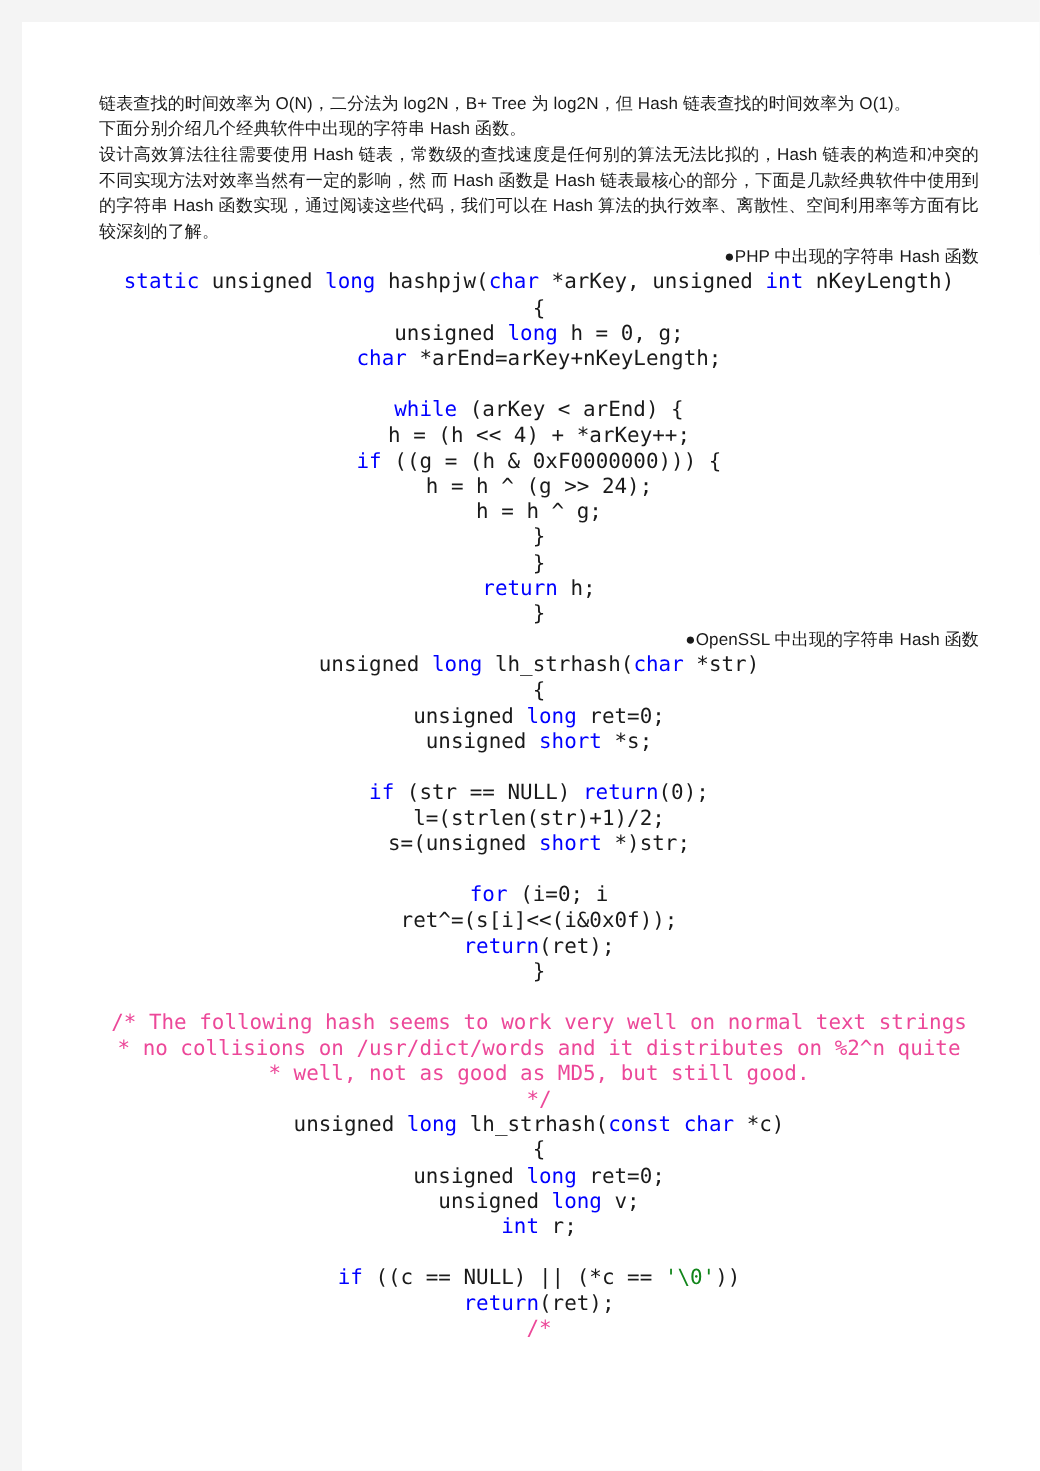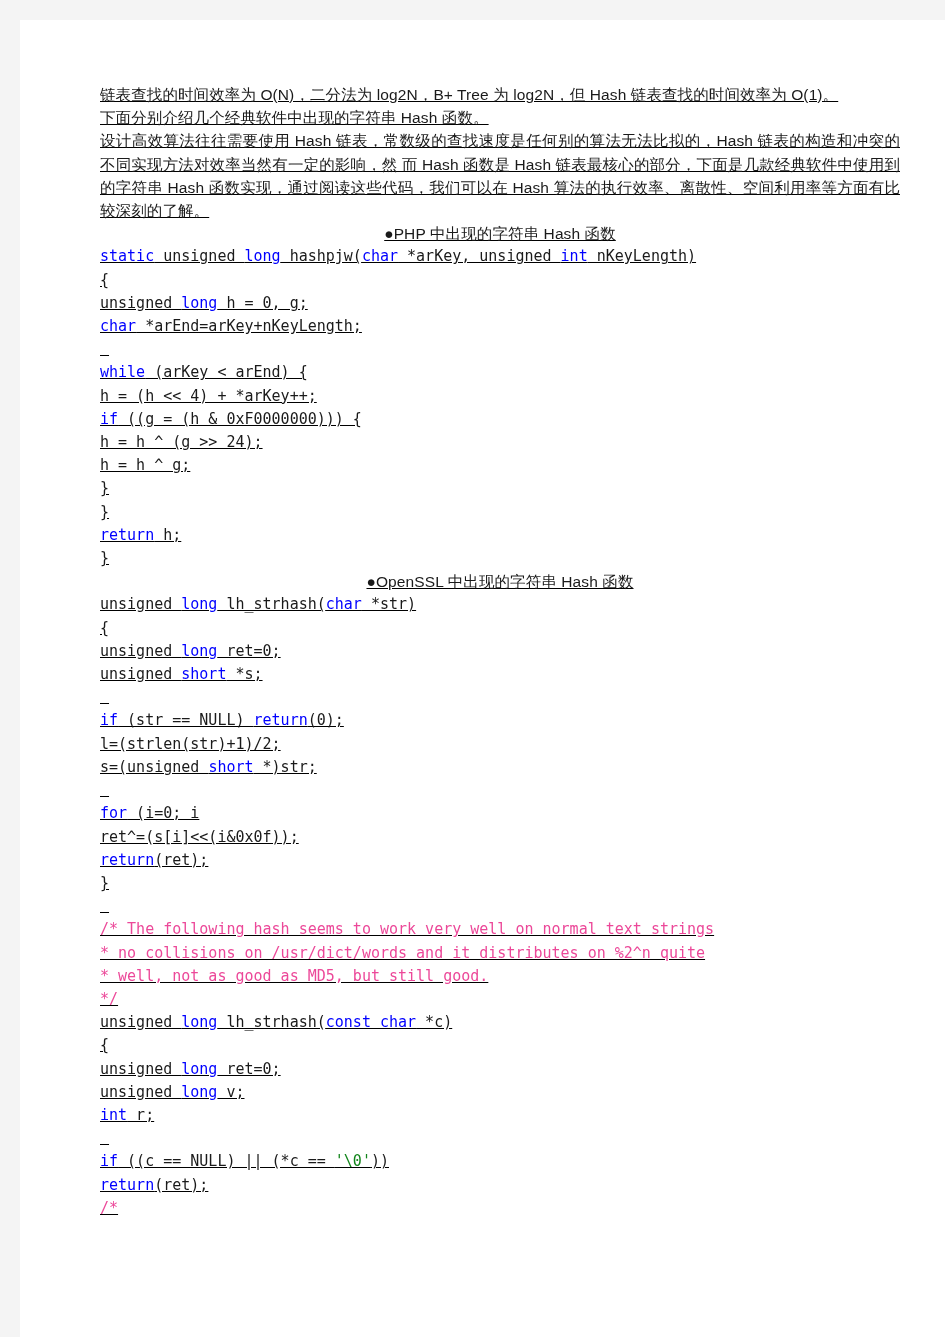--- a/index.html
+++ b/index.html
@@ -17,47 +17,47 @@
     position: absolute;
     left: 20px;
     top: 20px;
     width: 925px;
     height: 1317px;
     background: #ffffff;
     box-sizing: border-box;
   }
   #content {
     position: absolute;
-    left: 80px;
+    left: 70px;
     top: 63px;
     width: 800px;
-    text-decoration: underline;
   }
   
   .prose {
     font-family: "Liberation Sans", sans-serif;
     font-size: 15.5px;
     line-height: 23.2px;
     color: #1a1a1a;
     text-align: justify;
     margin: 0;
     letter-spacing: 0.1px;
   }
   .prose.bullet {
-    text-align: center;
+    text-align: right;
   }
   
   .codeline {
     font-family: "DejaVu Sans Mono", "Liberation Mono", monospace;
-    font-size: 15px;
+    font-size: 19px;
     line-height: 23.2px;
     color: #1a1a1a;
     white-space: pre;
     margin: 0;
     min-height: 23.2px;
+    text-align: center;
   }
   .kw  { color: #0000ff; }
   .cmt { color: #ec4899; }
   .str { color: #11851a; }
 </style>
 </head>
 <body>
 
 <div id="page">
   <div id="content">

